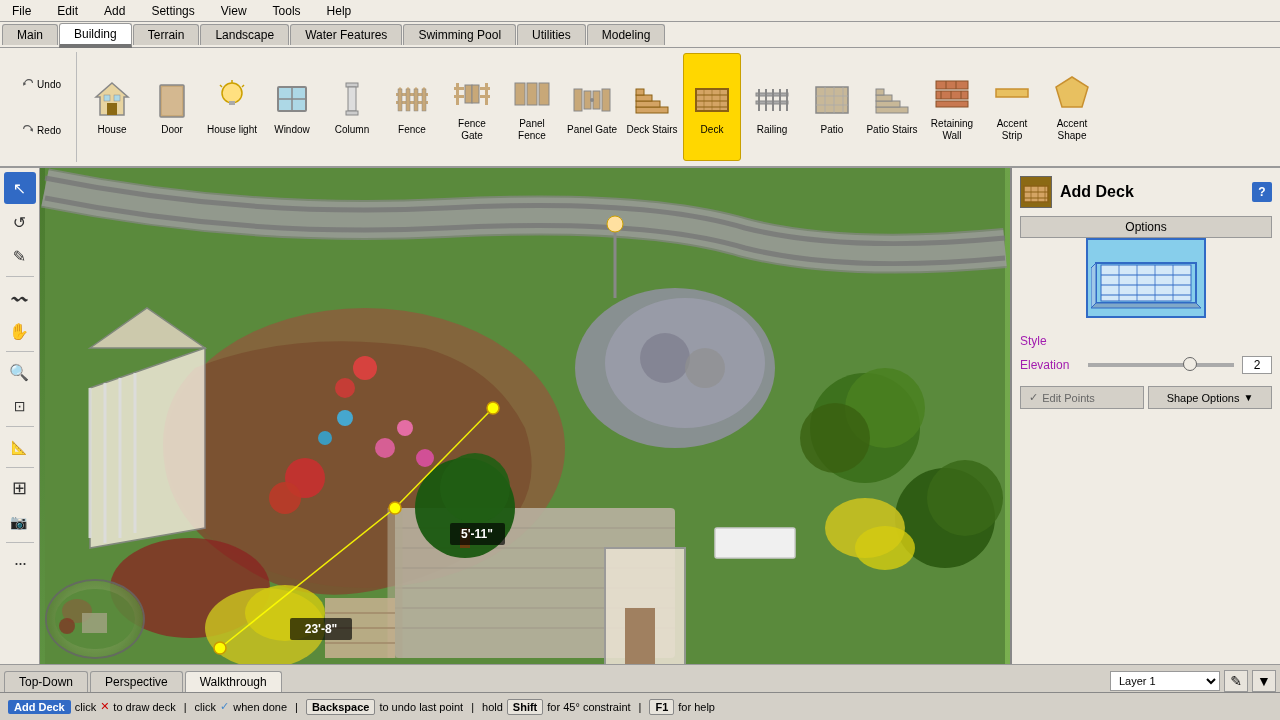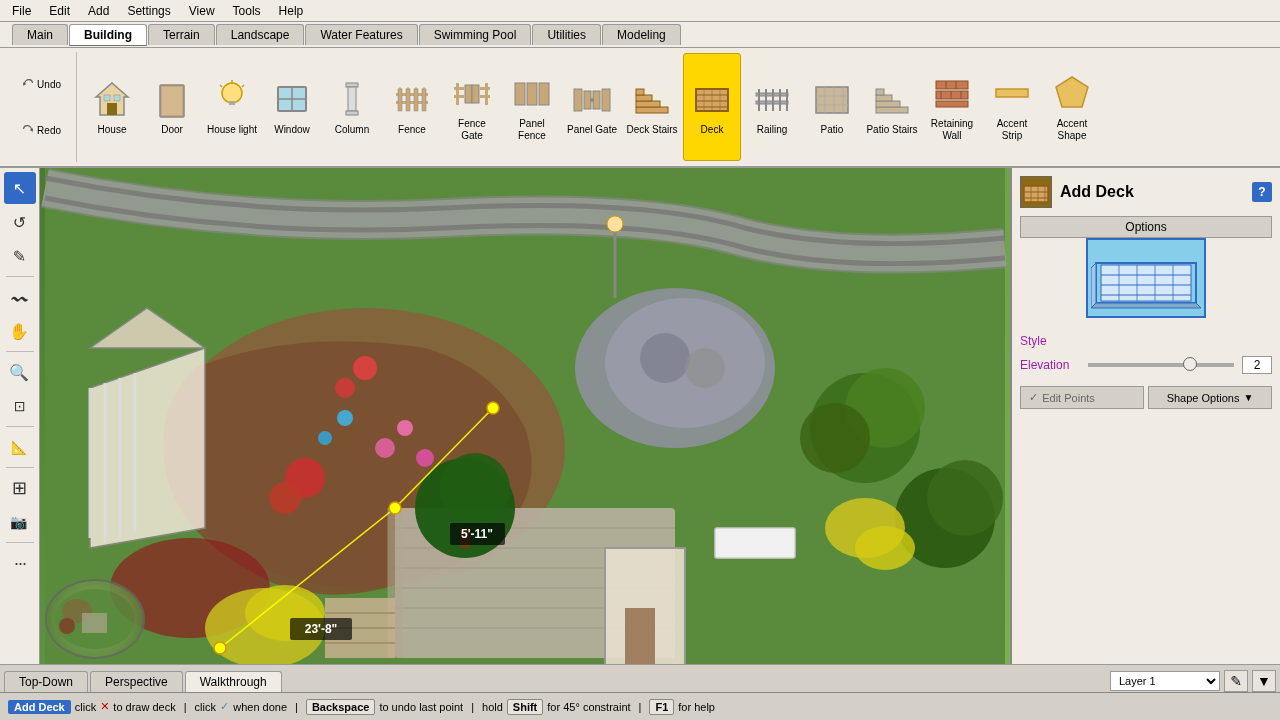--- a/index.html
+++ b/index.html
@@ -2,39 +2,39 @@
 <html><head>
   <meta charset="utf-8">
   <style>
     * { margin: 0; padding: 0; box-sizing: border-box; }
     body { width: 1280px; height: 720px; overflow: hidden; font-family: 'Segoe UI', Arial, sans-serif; font-size: 12px; background: #d4d0c8; }
 
     
     #menu-bar {
       display: flex; align-items: center; height: 22px;
       background: #f0ece4; border-bottom: 1px solid #999;
-      padding: 0 4px; gap: 2px;
+      padding: 0 4px; gap: 10px;
     }
     .menu-item {
       padding: 2px 8px; cursor: pointer; font-size: 12px; color: #000;
     }
 
     
     #tab-bar {
       display: flex; align-items: center; height: 26px;
       background: #f0ece4; border-bottom: 1px solid #999;
-      padding: 0 12px; gap: 1px;
+      padding: 0 2px; gap: 1px;
     }
     .tab-btn {
       padding: 3px 14px; cursor: pointer; font-size: 12px;
       background: #d4d0c8; border: 1px solid #999;
       border-bottom: none; color: #000; border-radius: 3px 3px 0 0;
     }
     .tab-btn.active {
-      background: #ffffff; font-weight: bold; border-bottom: 1px solid #737373;
+      background: #ffffff; font-weight: normal; border-bottom: 4px solid #737373;
       margin-bottom: -1px; z-index: 1;
     }
 
     
     #toolbar {
       display: flex; align-items: center; height: 120px;
       background: #f0ece4; border-bottom: 2px solid #999;
       padding: 4px 6px; gap: 2px; flex-wrap: nowrap; overflow: hidden;
     }
     .tool-btn {

